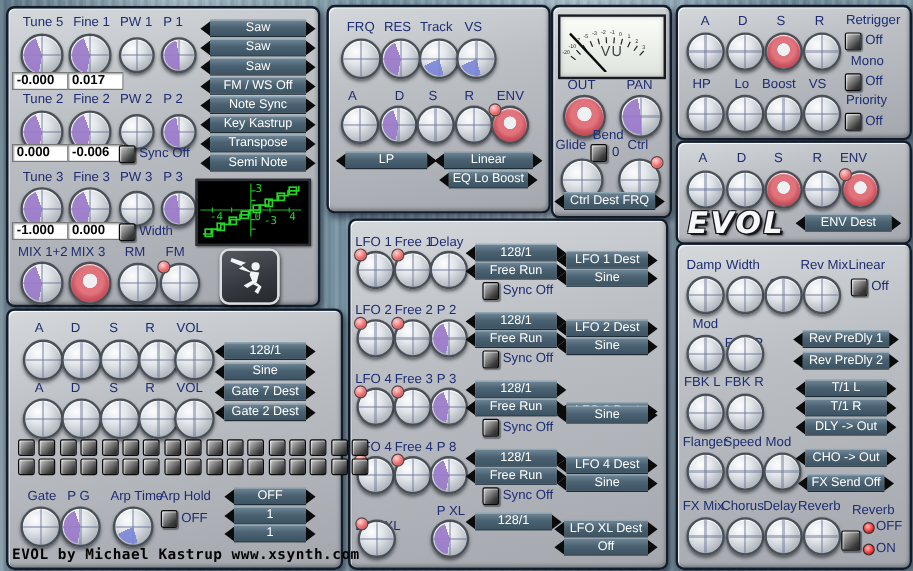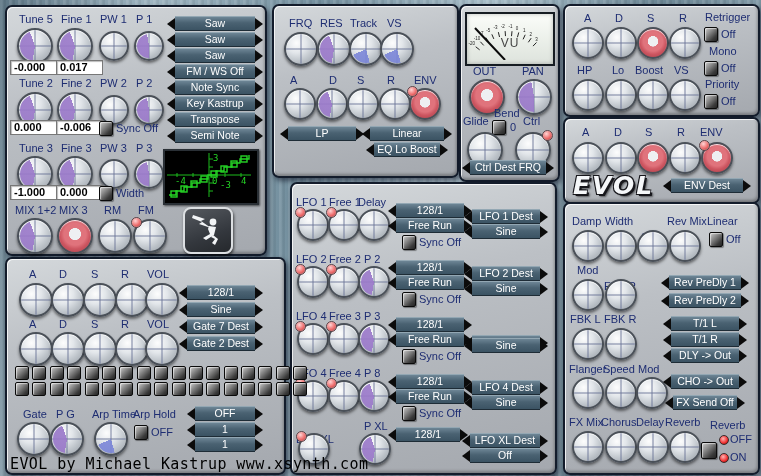--- a/index.html
+++ b/index.html
@@ -61,21 +61,21 @@
     box-shadow:inset 1px 1px 1px rgba(255,255,255,.55)}
   .steprow{position:absolute;display:flex;gap:3.4px}
   .scope{position:absolute;background:#000;border:2px solid #2a3036;box-shadow:1px 1px 2px rgba(0,0,0,.6)}
   .scope .glbl{position:absolute;color:#25d425;font-family:"DejaVu Sans Mono",monospace;font-size:9px;line-height:9px}
   .vu{position:absolute;background:linear-gradient(180deg,#fbfdf9 0%,#dde3dc 100%);border:2px solid #161c22;box-shadow:inset 0 0 4px rgba(0,0,0,.25)}
   .vu .vutxt{position:absolute;left:0;right:0;top:22px;text-align:center;font-size:12px;color:#444;letter-spacing:1px}
   .vu .vtick{position:absolute;font-size:4.5px;color:#222;line-height:5px}
   .logo{position:absolute;font-family:"DejaVu Sans",sans-serif;font-style:italic;font-weight:900;
     font-size:25px;line-height:22px;color:#f5f7f9;letter-spacing:2px;
     text-shadow:2px 2px 0 #17171c,-1px -1px 0 #17171c,1px -1px 0 #17171c,-1px 1px 0 #17171c,3px 3px 2px rgba(0,0,0,.5)}
-  .footer{position:absolute;font-family:"DejaVu Sans Mono",monospace;font-weight:normal;font-size:15px;color:#000;letter-spacing:.4px;white-space:nowrap}
+  .footer{position:absolute;font-family:"DejaVu Sans Mono",monospace;font-weight:bold;font-size:12px;color:#000;letter-spacing:.4px;white-space:nowrap}
   .appicon{position:absolute;border-radius:8px;border:2px solid #dcdfe2;
     background:linear-gradient(160deg,#55595f 0%,#34383e 60%,#25282c 100%);box-shadow:1px 2px 3px rgba(0,0,0,.6)}
 </style>
 </head>
 <body>
 
 <div class="panel" style="left:5px;top:5px;width:258px;height:247px">
   <span class="lbl" style="left:12px;top:7px">Tune 5</span>
   <span class="lbl" style="left:54px;top:7px">Fine 1</span>
   <span class="lbl" style="left:93px;top:7px">PW 1</span>

